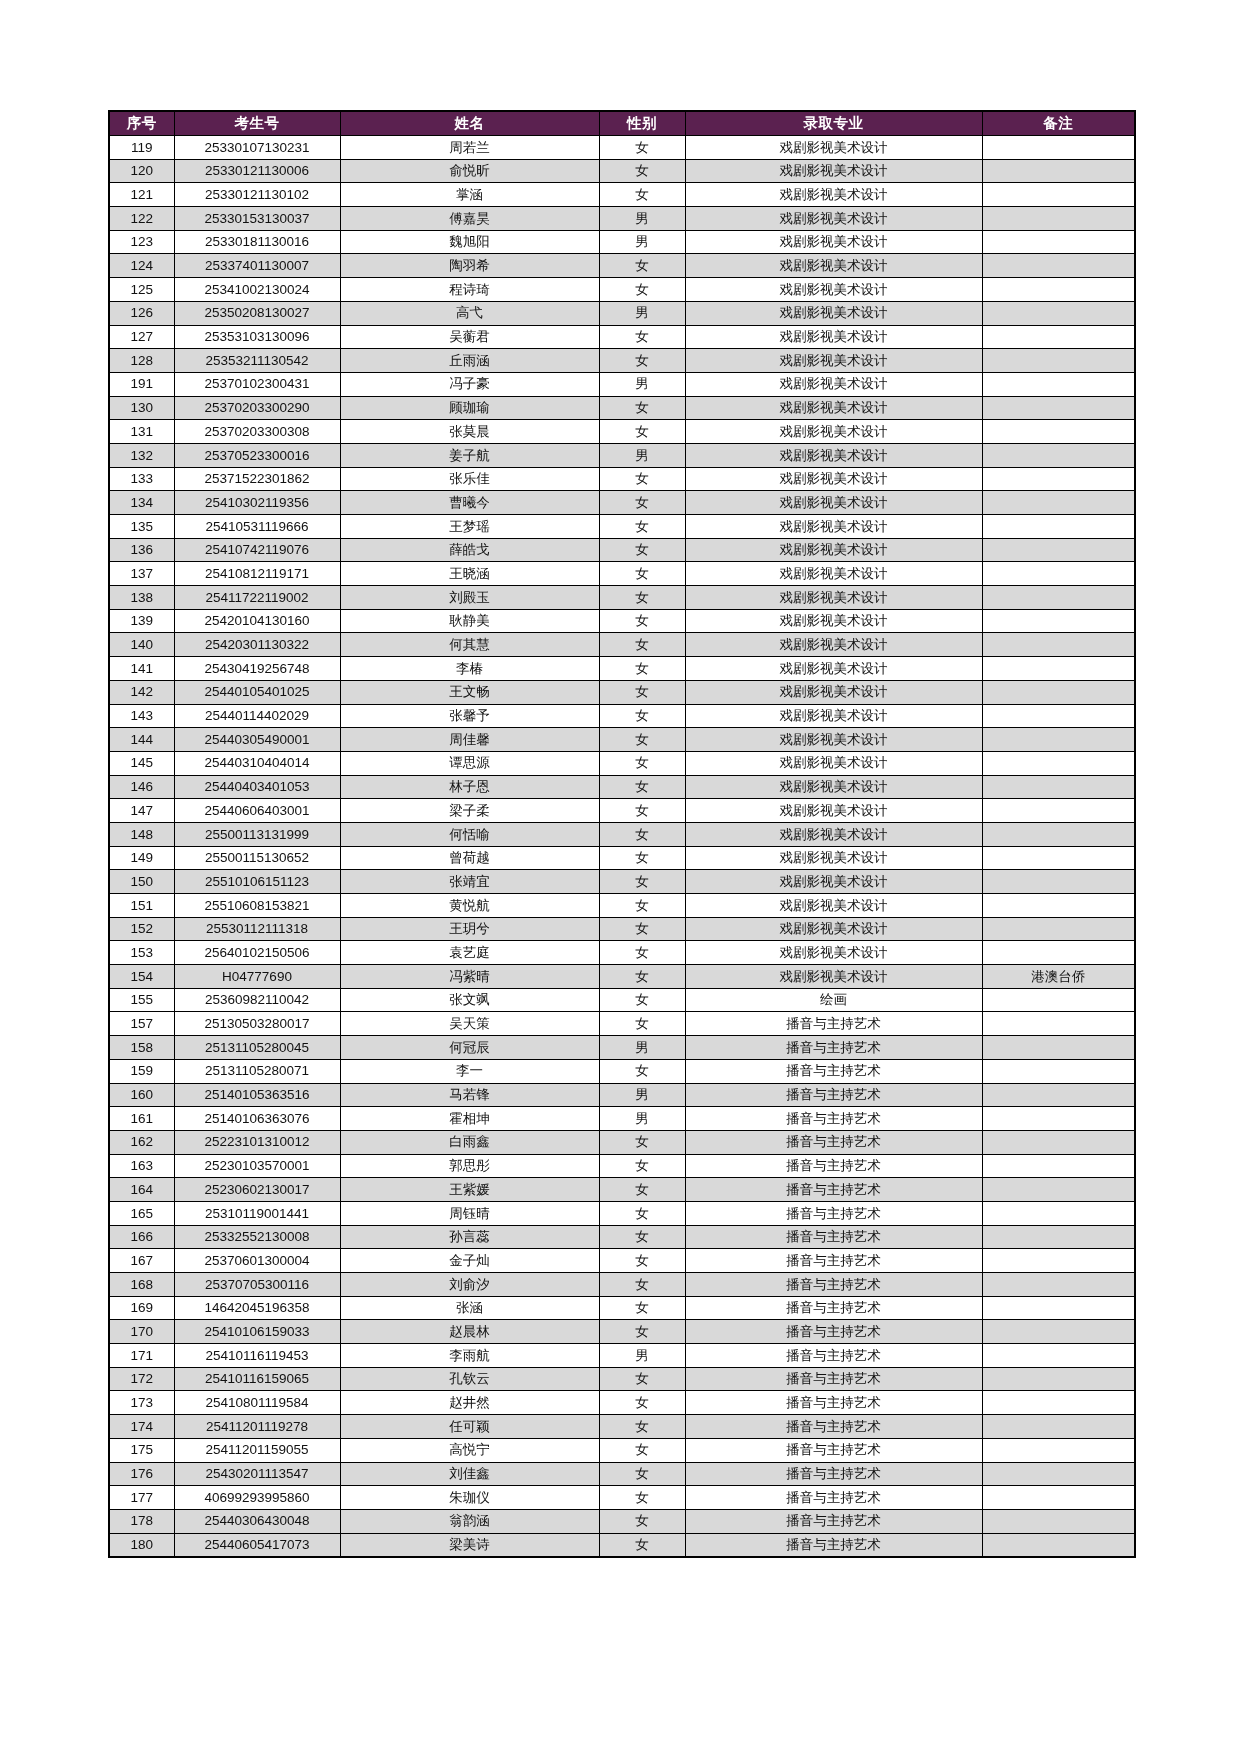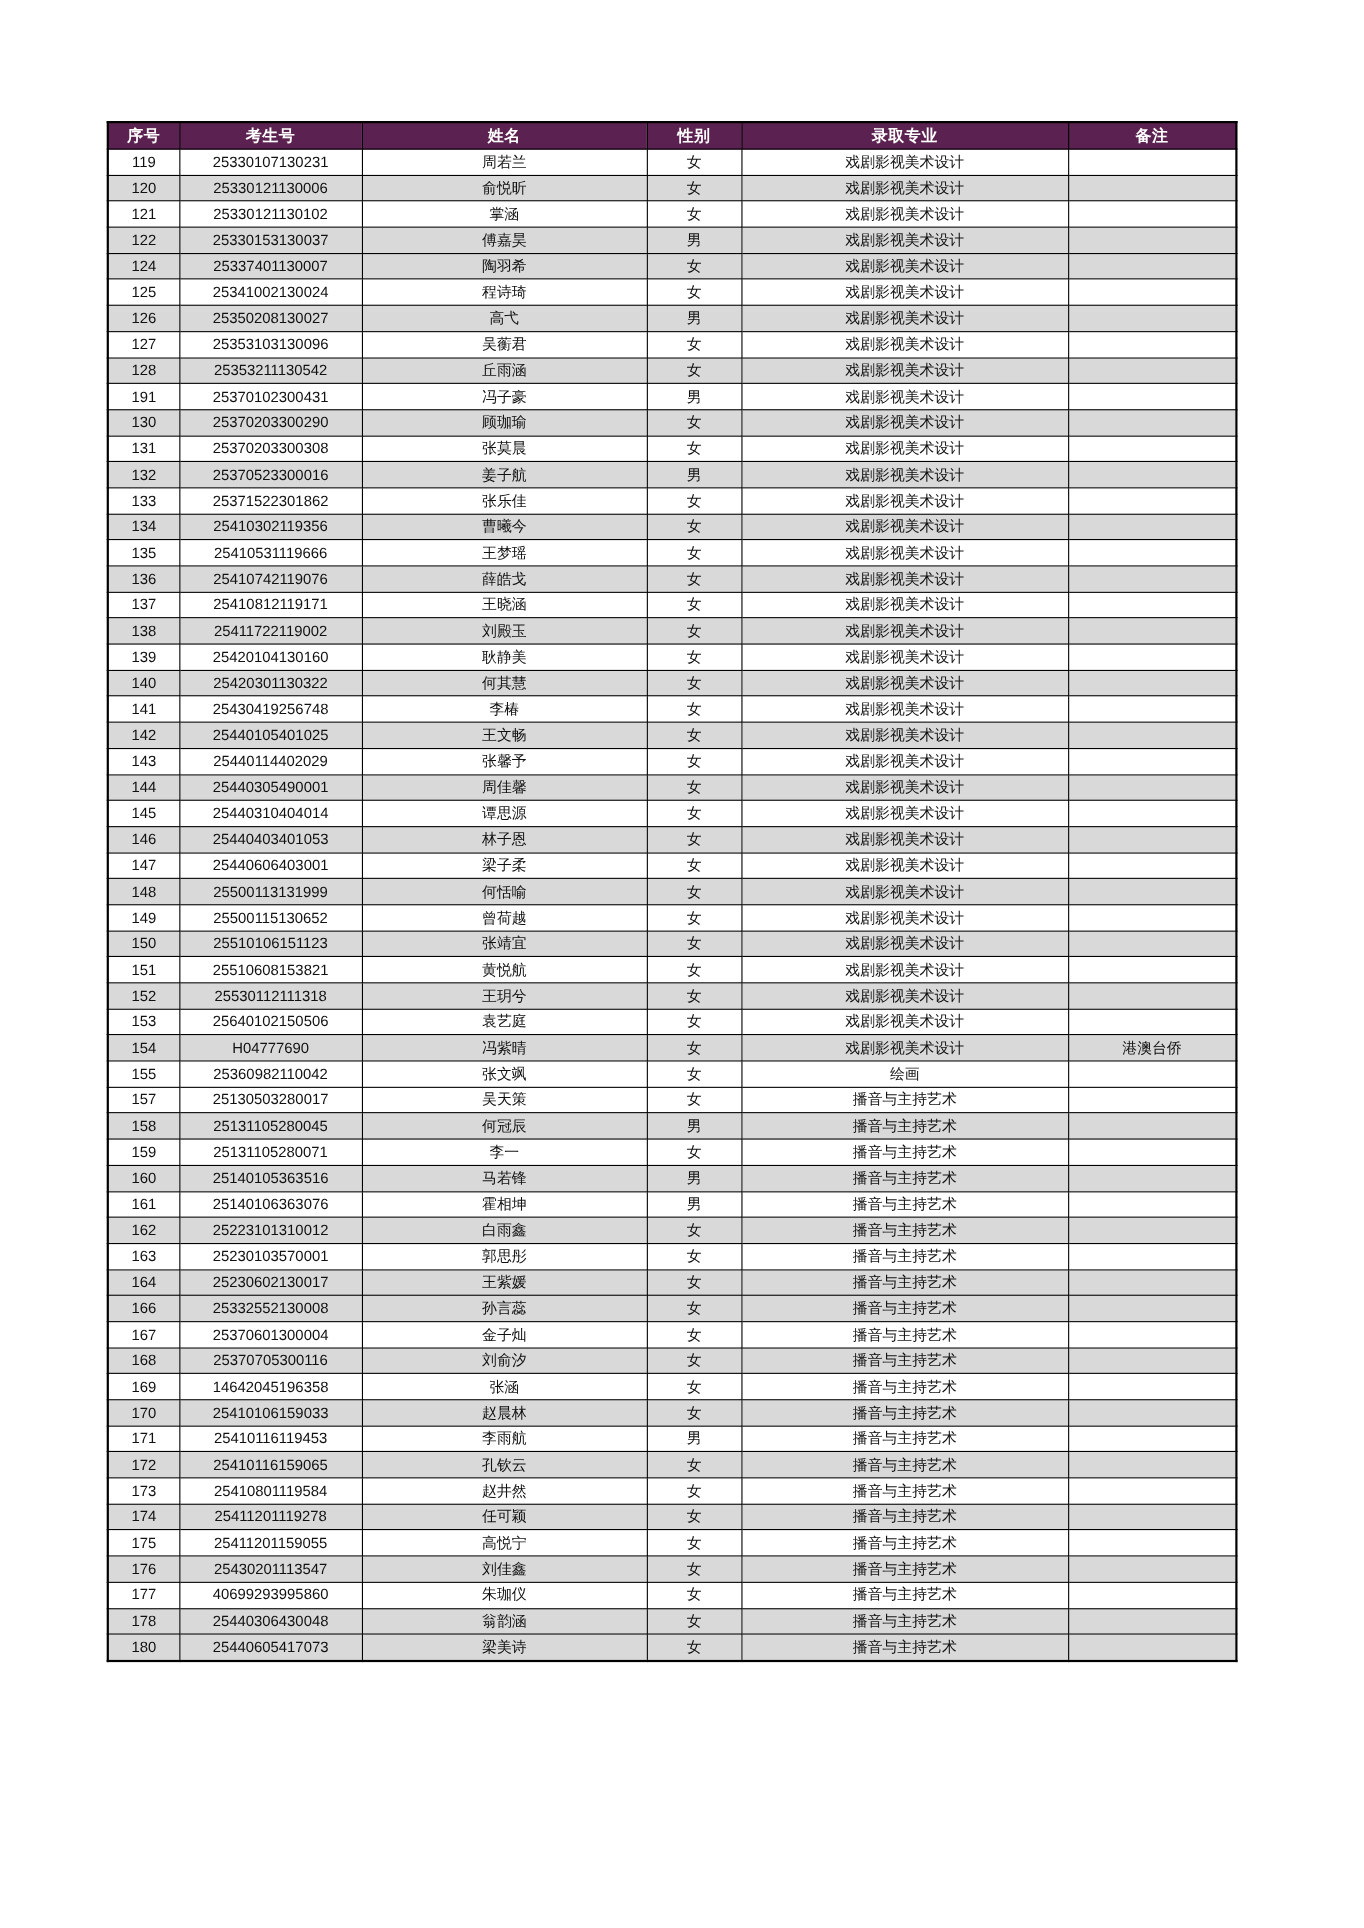--- a/index.html
+++ b/index.html
@@ -10,21 +10,21 @@
   .page {
     position: relative;
     width: 1240px;
     height: 1753px;
     background: #ffffff;
     font-family: "Liberation Sans", "DejaVu Sans", sans-serif;
     color: #111111;
   }
   .table-wrap {
     position: absolute;
-    left: 97px;
+    left: 108px;
     top: 110px;
     width: 1026px;
   }
   table.roster {
     border-collapse: collapse;
     table-layout: fixed;
     width: 1026px;
     border: 2px solid #000000;
   }
   table.roster col.c-serial  { width: 65px;  }
@@ -113,20 +113,28 @@
     <td></td>
   </tr>
           <tr class="alt">
     <td>122</td>
     <td>25330153130037</td>
     <td>傅嘉昊</td>
     <td>男</td>
     <td>戏剧影视美术设计</td>
     <td></td>
   </tr>
+          <tr>
+    <td>123</td>
+    <td>25330181130016</td>
+    <td>魏旭阳</td>
+    <td>男</td>
+    <td>戏剧影视美术设计</td>
+    <td></td>
+  </tr>
           <tr class="alt">
     <td>124</td>
     <td>25337401130007</td>
     <td>陶羽希</td>
     <td>女</td>
     <td>戏剧影视美术设计</td>
     <td></td>
   </tr>
           <tr>
     <td>125</td>
@@ -429,20 +437,28 @@
     <td>25230103570001</td>
     <td>郭思彤</td>
     <td>女</td>
     <td>播音与主持艺术</td>
     <td></td>
   </tr>
           <tr class="alt">
     <td>164</td>
     <td>25230602130017</td>
     <td>王紫媛</td>
+    <td>女</td>
+    <td>播音与主持艺术</td>
+    <td></td>
+  </tr>
+          <tr>
+    <td>165</td>
+    <td>25310119001441</td>
+    <td>周钰晴</td>
     <td>女</td>
     <td>播音与主持艺术</td>
     <td></td>
   </tr>
           <tr class="alt">
     <td>166</td>
     <td>25332552130008</td>
     <td>孙言蕊</td>
     <td>女</td>
     <td>播音与主持艺术</td>

